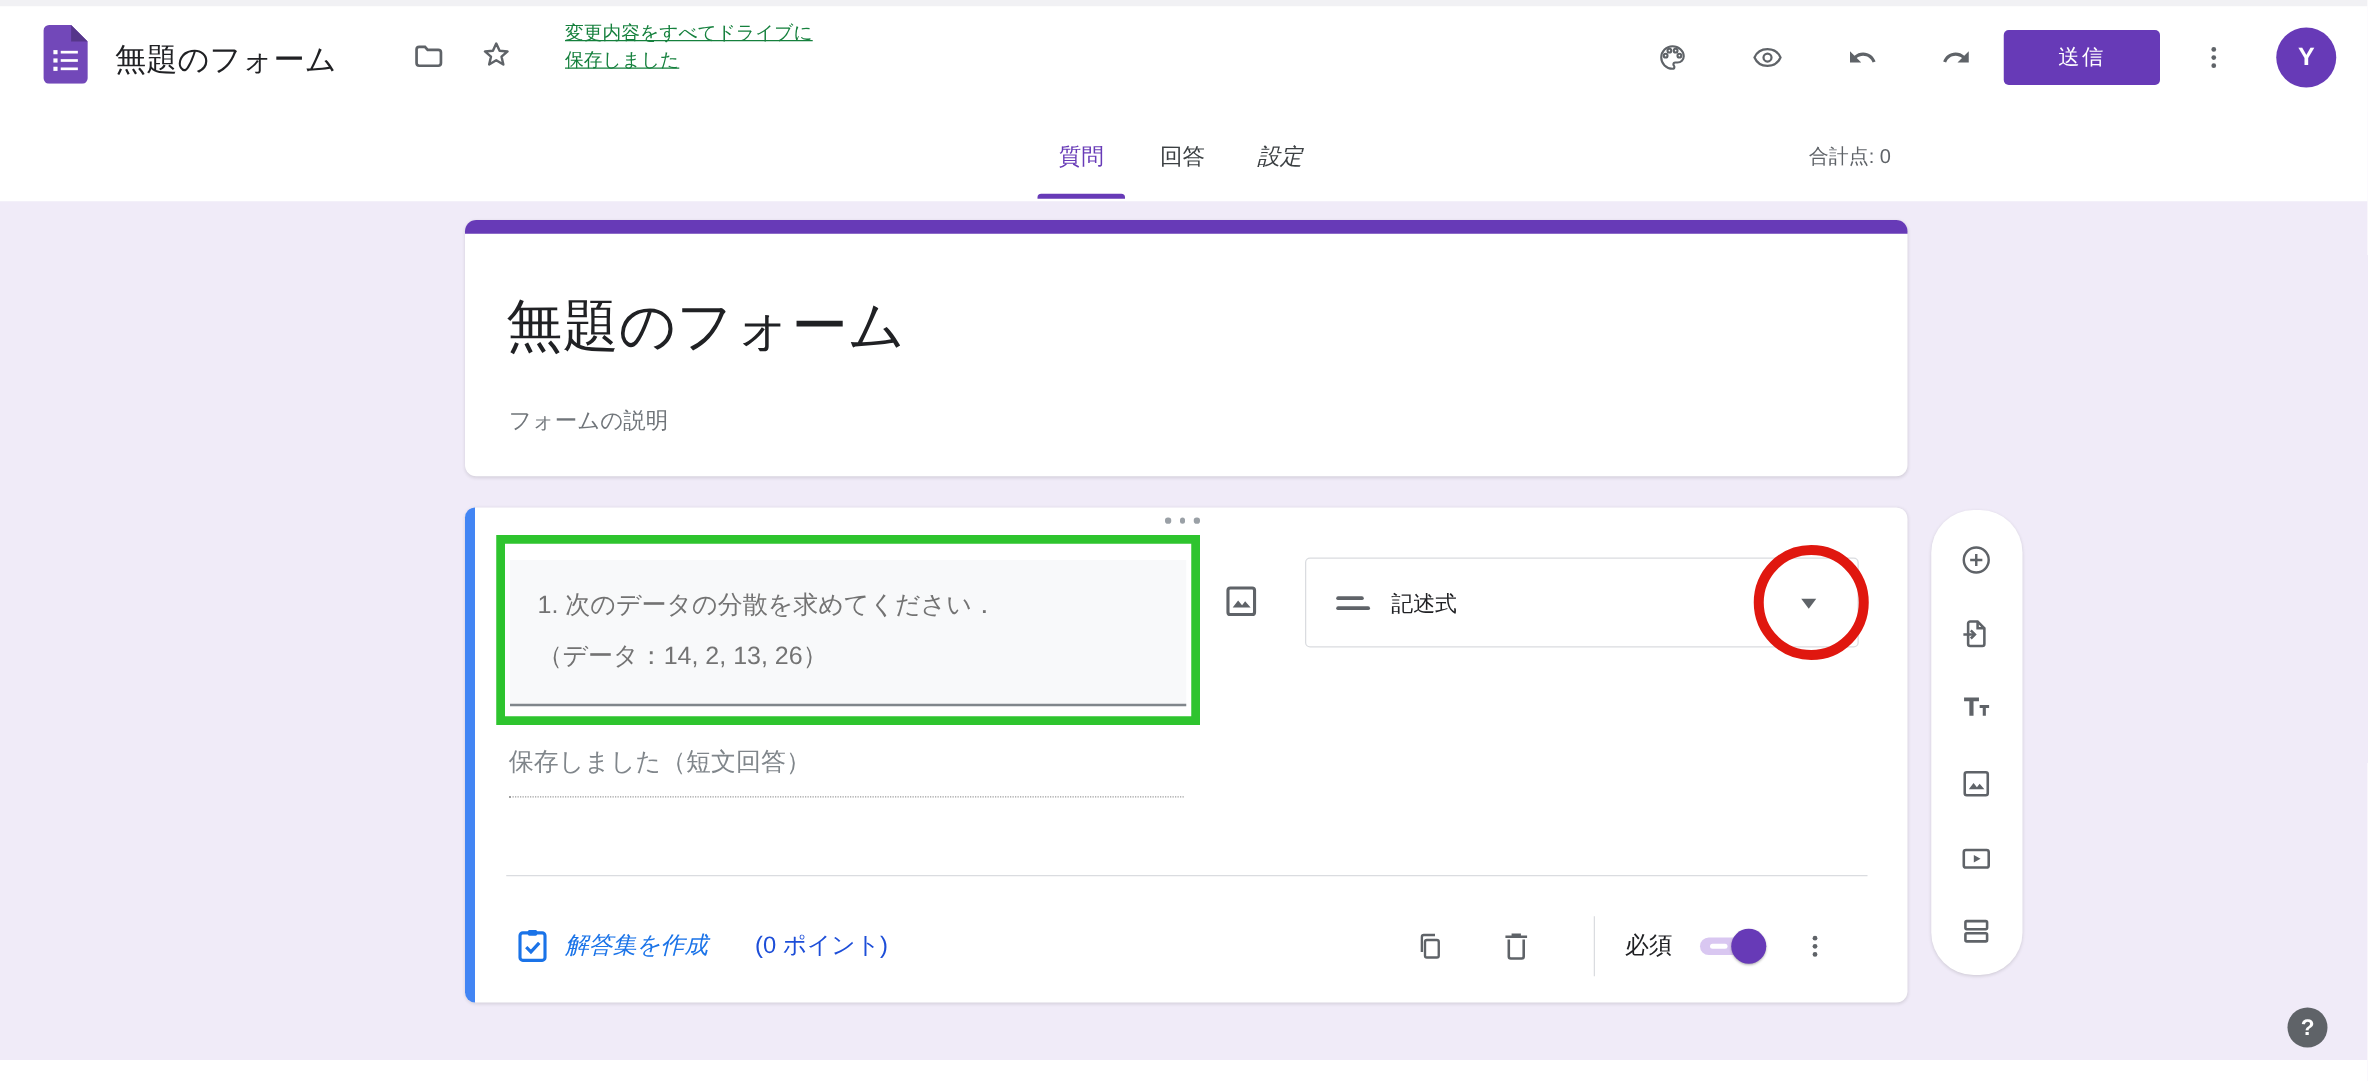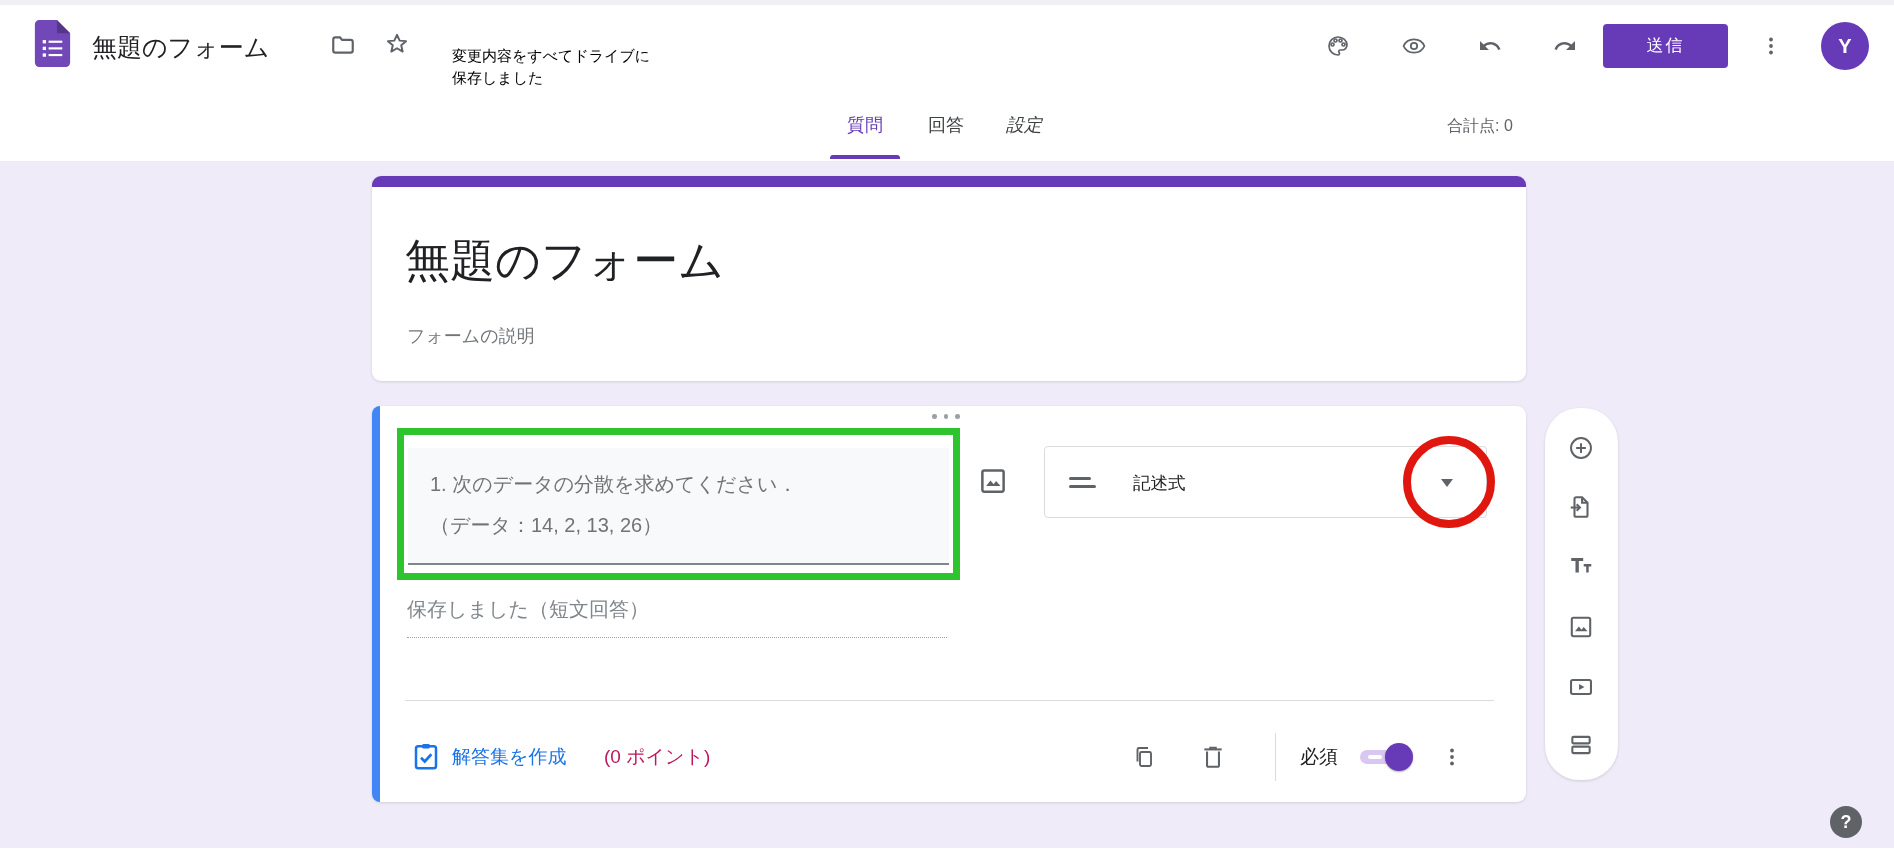--- a/index.html
+++ b/index.html
@@ -9,21 +9,21 @@
 
   
   .topstrip { position:absolute; left:0; top:0; width:1894px; height:5px; background:#f1f1f4; }
   .topbar { position:absolute; left:0; top:0; width:1894px; height:90px; background:#fff; }
   .logo { position:absolute; left:34px; top:20px; width:37px; height:47px; }
   .form-title { position:absolute; left:92px; top:31px; font-size:25px; color:#202124; white-space:nowrap; }
   .hdr-icon { position:absolute; width:26px; height:26px; color:#5f6368; cursor:pointer; }
   .hdr-icon svg { width:100%; height:100%; display:block; }
   .btn-folder { left:330px; top:32px; }
   .btn-star { left:384px; top:31px; }
-  .save-status { position:absolute; left:452px; top:45px; font-size:15px; line-height:22px; color:#000000; }
+  .save-status { position:absolute; left:452px; top:16px; font-size:15px; line-height:22px; color:#15803d;text-decoration:underline; }
   .act-icon { position:absolute; width:24px; height:24px; top:34px; color:#5f6368; cursor:pointer; }
   .act-icon svg { width:100%; height:100%; display:block; }
   .btn-palette { left:1326px; }
   .btn-eye { left:1402px; }
   .btn-undo { left:1478px; }
   .btn-redo { left:1553px; }
   .send-btn { position:absolute; left:1603px; top:24px; width:125px; height:44px; background:#673ab7; color:#fff;
               border:none; border-radius:4px; font-size:17px; letter-spacing:2px; text-align:center; line-height:44px; cursor:pointer;
               font-family:inherit; }
   .btn-kebab-top { left:1759px; }
@@ -58,34 +58,34 @@
   .anno-green { position:absolute; left:25px; top:22px; width:563px; height:152px; border:7px solid #2ec42e; z-index:5; pointer-events:none; }
   .q-input { position:absolute; left:36px; top:42px; width:541px; height:117px; background:#f8f9fa; border-bottom:2px solid #80868b; cursor:text; }
   .q-input .q-text { margin:16px 0 0 22px; width:424px; font-size:20px; line-height:41px; color:#737373; word-break:break-all; }
 
   .img-btn { position:absolute; left:606px; top:60px; width:30px; height:30px; color:#5f6368; cursor:pointer; }
   .img-btn svg { width:100%; height:100%; }
 
   .type-select { position:absolute; left:672px; top:40px; width:443px; height:72px; border:1px solid #dadce0; border-radius:4px; background:#fff; cursor:pointer; }
   .type-select .bar1 { position:absolute; left:24px; top:30px; width:22px; height:2.6px; background:#5f6368; border-radius:2px; }
   .type-select .bar2 { position:absolute; left:24px; top:38px; width:27px; height:2.6px; background:#5f6368; border-radius:2px; }
-  .type-select .type-label { position:absolute; left:68px; top:0; height:72px; line-height:72px; font-size:17.5px; color:#202124;margin-left:20px; }
+  .type-select .type-label { position:absolute; left:68px; top:0; height:72px; line-height:72px; font-size:17.5px; color:#202124; }
   .type-select .dd-arrow { position:absolute; right:33px; top:32px; width:0; height:0;
        border-left:6.5px solid transparent; border-right:6.5px solid transparent; border-top:8px solid #5f6368; }
   .anno-red { position:absolute; left:1031px; top:30px; width:92px; height:92px; border:8px solid #e0170f; border-radius:50%; z-index:6; pointer-events:none; }
 
   .answer-placeholder { position:absolute; left:35px; top:190px; width:540px; padding-bottom:14px;
        font-size:20px; color:#80868b; border-bottom:1px dotted #9e9e9e; }
 
   .q-divider { position:absolute; left:33px; top:294px; width:1089px; height:1px; background:#dadce0; }
 
   .ak-icon { position:absolute; left:39px; top:336px; width:30px; height:30px; color:#1a73e8; cursor:pointer; }
   .ak-icon svg { width:100%; height:100%; }
-  .ak-link { position:absolute; left:80px; top:336px; height:30px; line-height:30px; font-size:19px; color:#1a73e8; cursor:pointer; }
-  .ak-points { position:absolute; left:232px; top:336px; height:30px; line-height:30px; font-size:19px; color:#be185d; }
+  .ak-link { position:absolute; left:80px; top:336px; height:30px; line-height:30px; font-size:19px; color:#1a73e8; cursor:pointer;font-style:italic; }
+  .ak-points { position:absolute; left:232px; top:336px; height:30px; line-height:30px; font-size:19px; color:#1d4ed8; }
 
   .foot-icon { position:absolute; width:24px; height:24px; color:#5f6368; cursor:pointer; }
   .foot-icon svg { width:100%; height:100%; }
   .btn-copy { left:760px; top:339px; }
   .btn-trash { left:828px; top:338px; width:26px; height:26px; }
   .v-divider { position:absolute; left:903px; top:327px; width:1px; height:48px; background:#dadce0; }
   .req-label { position:absolute; left:928px; top:336px; height:30px; line-height:30px; font-size:19px; color:#202124; }
   .toggle { position:absolute; left:988px; top:337px; width:56px; height:28px; cursor:pointer; }
   .toggle .track { position:absolute; left:0; top:7px; width:53px; height:14px; border-radius:7px; background:#d9c7f1; }
   .toggle .tick { position:absolute; left:8px; top:12px; width:14px; height:3.5px; border-radius:2px; background:#fff; }

